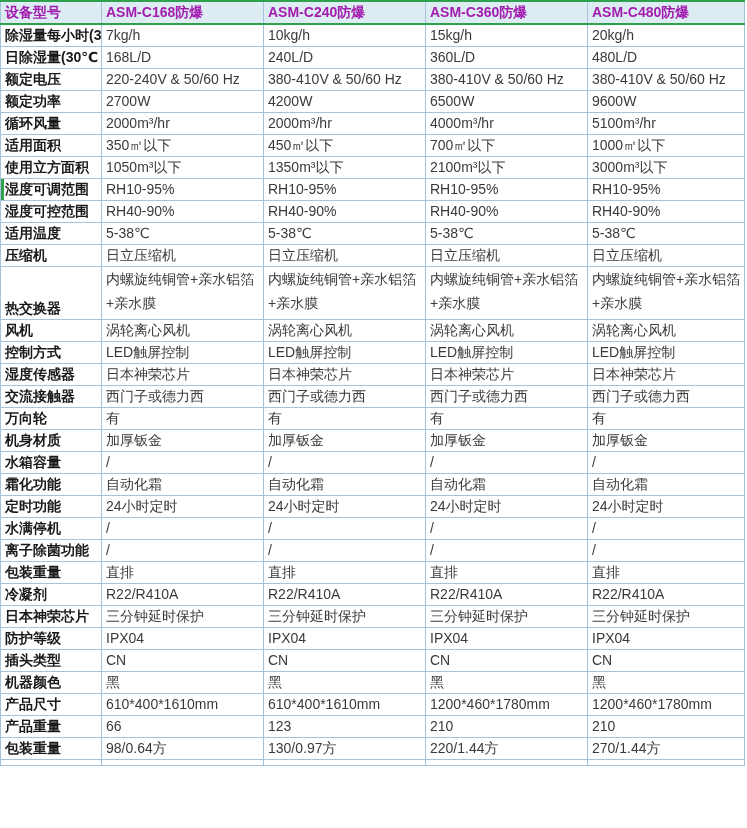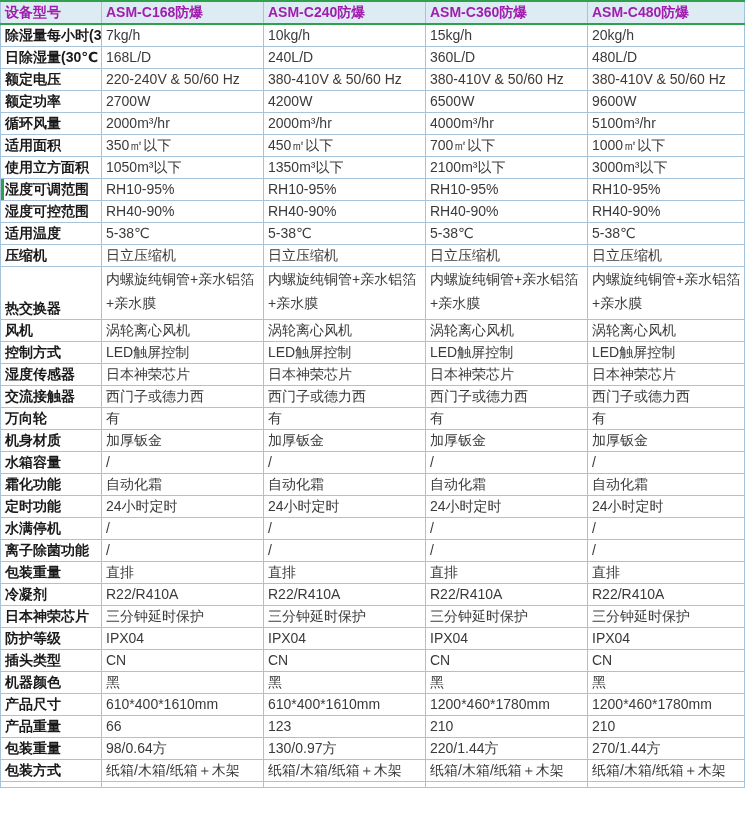--- a/index.html
+++ b/index.html
@@ -300,27 +300,20 @@
           <td>210</td>
           <td>210</td>
         </tr>
         <tr>
           <th>包装重量</th>
           <td>98/0.64方</td>
           <td>130/0.97方</td>
           <td>220/1.44方</td>
           <td>270/1.44方</td>
         </tr>
-        <tr>
-          <th>包装方式</th>
-          <td>纸箱/木箱/纸箱＋木架</td>
-          <td>纸箱/木箱/纸箱＋木架</td>
-          <td>纸箱/木箱/纸箱＋木架</td>
-          <td>纸箱/木箱/纸箱＋木架</td>
-        </tr>
         <tr class="sliver">
           <td></td>
           <td></td>
           <td></td>
           <td></td>
           <td></td>
         </tr>
       </tbody>
   </table>
 </div>

